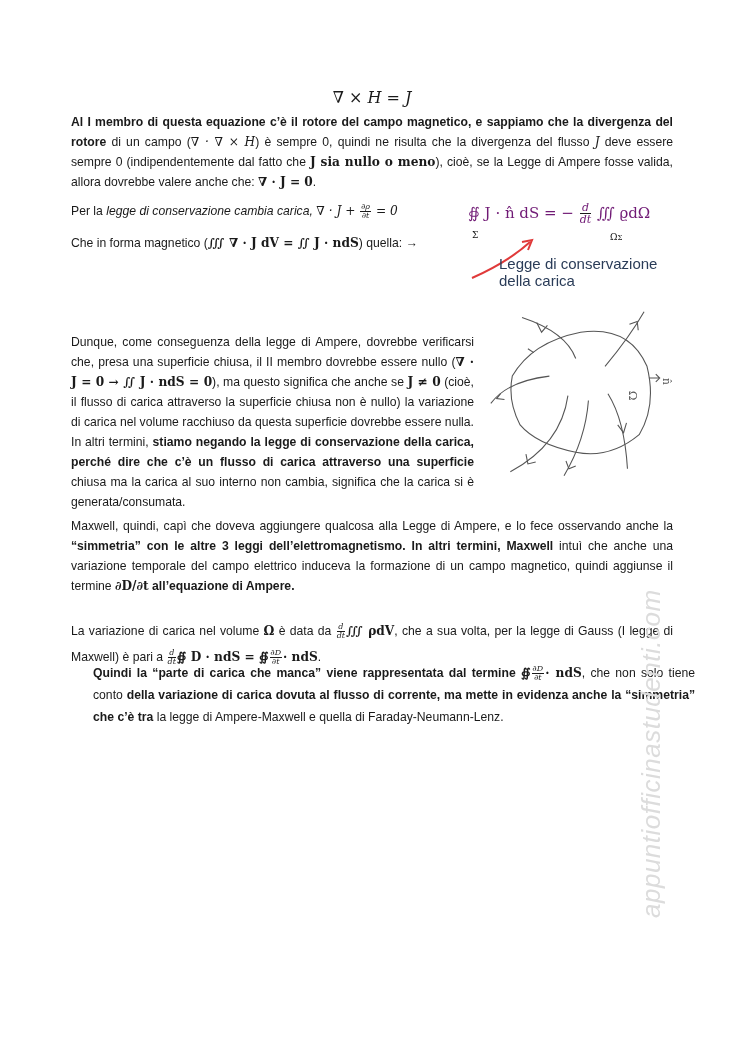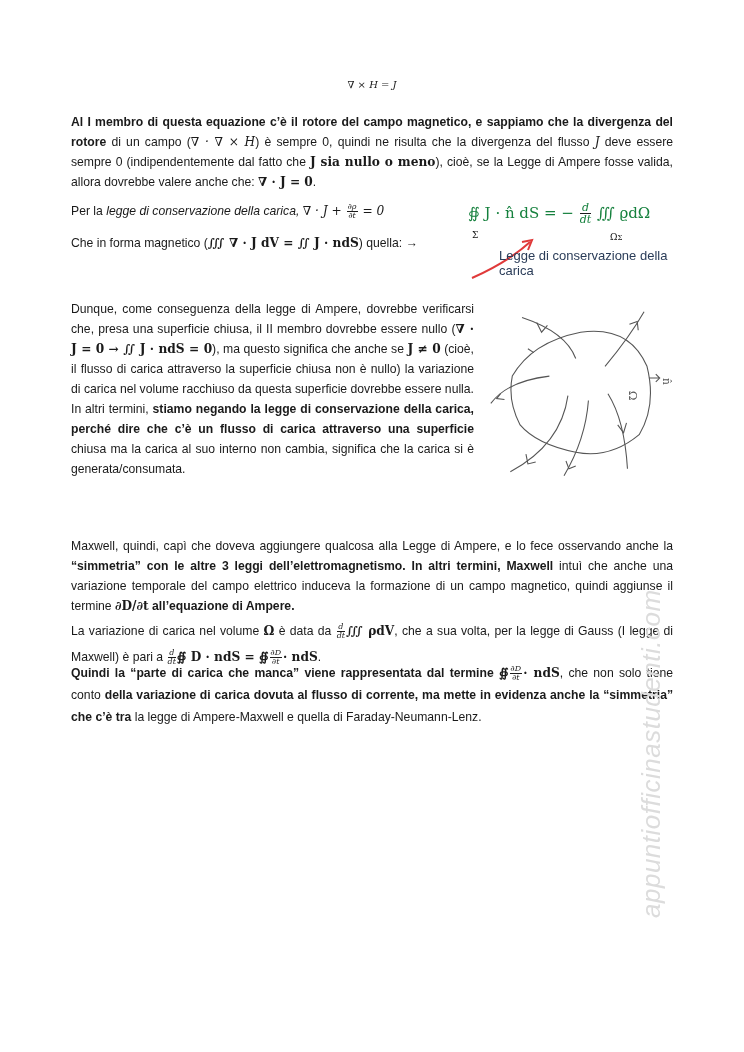--- a/index.html
+++ b/index.html
@@ -8,67 +8,67 @@
   .p { position: absolute; left: 71px; width: 602px; font-size: 12.2px; line-height: 20px;
        text-align: justify; }
   .m { font-family: "DejaVu Serif", serif; font-style: italic; }
   .mb { font-family: "DejaVu Serif", serif; font-weight: bold; }
   .b { font-weight: bold; }
   .i { font-style: italic; }
   .frac { display: inline-block; vertical-align: middle; text-align: center; font-size: 8px; line-height: 8px;
           font-family: "DejaVu Serif", serif; font-style: italic; margin: 0 1px; }
   .frac span { display: block; }
   .frac .num { border-bottom: 1px solid #1a1a1a; padding: 0 1px; }
-  .eq-top { position: absolute; top: 79px; left: 0; width: 744px; text-align: center;
-            font-family: "DejaVu Serif", serif; font-size: 10px; }
+  .eq-top { position: absolute; top: 88px; left: 0; width: 744px; text-align: center;
+            font-family: "DejaVu Serif", serif; font-size: 16px; }
   .formula-img { position: absolute; left: 460px; top: 190px; width: 225px; height: 92px; }
   .formula-img .fx { position: absolute; top: 12px; left: 8px; font-family: "DejaVu Serif", serif;
-                     font-size: 15px; white-space: nowrap; color: #15803d; }
-  .formula-img .cap { position: absolute; top: 58px; left: 39px; font-size: 13px; color: #2a3c58;
+                     font-size: 15px; white-space: nowrap; color: #701a75; }
+  .formula-img .cap { position: absolute; top: 65px; left: 39px; font-size: 15px; color: #2a3c58;
                       font-family: "Liberation Sans", sans-serif; }
   .formula-img .sub { position: absolute; font-family: "DejaVu Serif", serif; font-size: 9px; color:#111; }
   .diagram { position: absolute; left: 483px; top: 298px; width: 205px; height: 205px; }
   .watermark { position: absolute; left: 636px; top: 918px; transform-origin: 0 0;
                transform: rotate(-90deg); font-size: 26px; color: #dcdcdc; font-style: italic;
                white-space: nowrap; letter-spacing: 0.5px; }
 </style>
 </head>
 <body>
 
 <div class="eq-top">
   <span class="m">∇ × H = J</span>
 </div>
 
 <div class="p" style="top:112px;">
   <span class="b">Al I membro di questa equazione c’è il rotore del campo magnetico, e sappiamo che la divergenza del rotore</span><span> di un campo (</span><span class="m">∇ · ∇ × H</span><span>) è sempre 0, quindi ne risulta che la divergenza del flusso </span><span class="m">J</span><span> deve essere sempre 0 (indipendentemente dal fatto che </span><span class="mb">J sia nullo o meno</span><span>), cioè, se la Legge di Ampere fosse valida, allora dovrebbe valere anche che: </span><span class="mb">∇ · J = 0</span><span>.</span>
 </div>
 
 <div class="p" style="top:201px; width:380px;">
-  <span>Per la </span><span class="i">legge di conservazione della carica,</span>
+  <span>Per la </span><span class="i">legge di conservazione cambia carica,</span>
   <span class="m">∇ · J + </span><span class="frac"><span class="num">∂ρ</span><span>∂t</span></span><span class="m"> = 0</span>
 </div>
 
 <div class="p" style="top:233px; width:380px;">
   <span>Che in forma magnetico (</span><span class="mb">∭ ∇ · J dV = ∬ J · ndS</span><span>)  quella: </span><span class="b">→</span>
 </div>
 
 <div class="formula-img">
   <div class="fx">
     <span>∯ J · n̂ dS = − </span><span class="frac" style="font-size:11px;line-height:11px;"><span class="num">d</span><span>dt</span></span><span> ∭ ϱdΩ</span>
   </div>
   <span class="sub" style="left:12px; top:40px;">Σ</span>
   <span class="sub" style="left:150px; top:42px;"><span>Ω</span><span style="font-size:7px;">Σ</span></span>
   <svg style="position:absolute;left:0;top:0;" width="225" height="92">
     <path d="M12,88 Q48,72 70,52" stroke="#e03a3a" stroke-width="2" fill="none"></path>
     <path d="M62,52 L72,50 L68,60" stroke="#e03a3a" stroke-width="2" fill="none"></path>
   </svg>
   <span class="cap">Legge di conservazione della carica</span>
 </div>
 
-<div class="p" style="top:299px; width:403px;">
+<div class="p" style="top:332px; width:403px;">
   <span>Dunque, come conseguenza della legge di Ampere, dovrebbe verificarsi che, presa una superficie chiusa, il II membro dovrebbe essere nullo (</span><span class="mb">∇ · J = 0 → ∬ J · ndS = 0</span><span>), ma questo significa che anche se </span><span class="mb">J ≠ 0</span><span> (cioè, il flusso di carica attraverso la superficie chiusa non è nullo) la variazione di carica nel volume racchiuso da questa superficie dovrebbe essere nulla. In altri termini, </span><span class="b">stiamo negando la legge di conservazione della carica, perché dire che c’è un flusso di carica attraverso una superficie</span><span> chiusa ma la carica al suo interno non cambia, significa che la carica si è generata/consumata.</span>
 </div>
 
 <svg class="diagram" viewBox="0 0 210 210">
   <g stroke="#555" stroke-width="1.1" fill="none">
     <path d="M30,80 Q50,45 100,35 Q150,28 168,70 Q178,110 160,140 Q130,165 95,158 Q55,150 38,130 Q25,105 30,80 Z"></path>
     <path d="M40,20 Q85,35 95,62"></path>
     <path d="M55,25 L60,35 L66,28"></path>
     <path d="M125,70 Q150,40 165,14"></path>
     <path d="M150,27 L158,24 L159,33"></path>
@@ -80,25 +80,25 @@
     <path d="M85,167 L88,175 L95,172"></path>
     <path d="M128,98 Q145,125 148,175"></path>
     <path d="M138,130 L144,138 L147,128"></path>
     <path d="M170,82 L180,82 M177,78 L181,82 L177,86"></path>
     <path d="M52,56 L46,52"></path>
   </g>
   <text x="150" y="105" font-size="12" font-family="DejaVu Serif, serif" fill="#555" transform="rotate(90 155 100)">Ω</text>
   <text x="184" y="90" font-size="11" font-family="DejaVu Serif, serif" fill="#555" transform="rotate(90 188 86)">n̂</text>
 </svg>
 
-<div class="p" style="top:536px;">
+<div class="p" style="top:516px;">
   <span>Maxwell, quindi, capì che doveva aggiungere qualcosa alla Legge di Ampere, e lo fece osservando anche la </span><span class="b">“simmetria” con le altre 3 leggi dell’elettromagnetismo. In altri termini, Maxwell</span><span> intuì che anche una variazione temporale del campo elettrico induceva la formazione di un campo magnetico, quindi aggiunse il termine </span><span class="mb">∂D/∂t</span><span class="b"> all’equazione di Ampere.</span>
 </div>
 
 <div class="p" style="top:618px; line-height:26px;">
   <span>La variazione di carica nel volume </span><span class="mb">Ω</span><span> è data da </span><span class="frac"><span class="num">d</span><span>dt</span></span><span class="mb">∭ ρdV</span><span>, che a sua volta, per la legge di Gauss (I legge di Maxwell) è pari a </span><span class="frac"><span class="num">d</span><span>dt</span></span><span class="mb">∯ D · ndS = ∯</span><span class="frac"><span class="num">∂D</span><span>∂t</span></span><span class="mb">· ndS</span><span>.</span>
 </div>
 
-<div class="p" style="top:662px; line-height:22px;">
+<div class="p" style="top:662px; line-height:22px;margin-left:22px;">
   <span class="b">Quindi la “parte di carica che manca” viene rappresentata dal termine </span><span class="mb">∯</span><span class="frac"><span class="num">∂D</span><span>∂t</span></span><span class="mb">· ndS</span><span>, che non solo tiene conto </span><span class="b">della variazione di carica dovuta al flusso di corrente, ma mette in evidenza anche la “simmetria” che c’è tra</span><span> la legge di Ampere-Maxwell e quella di Faraday-Neumann-Lenz.</span>
 </div>
 
 <div class="watermark">appuntiofficinastudenti.com</div>
 
 </body></html>

